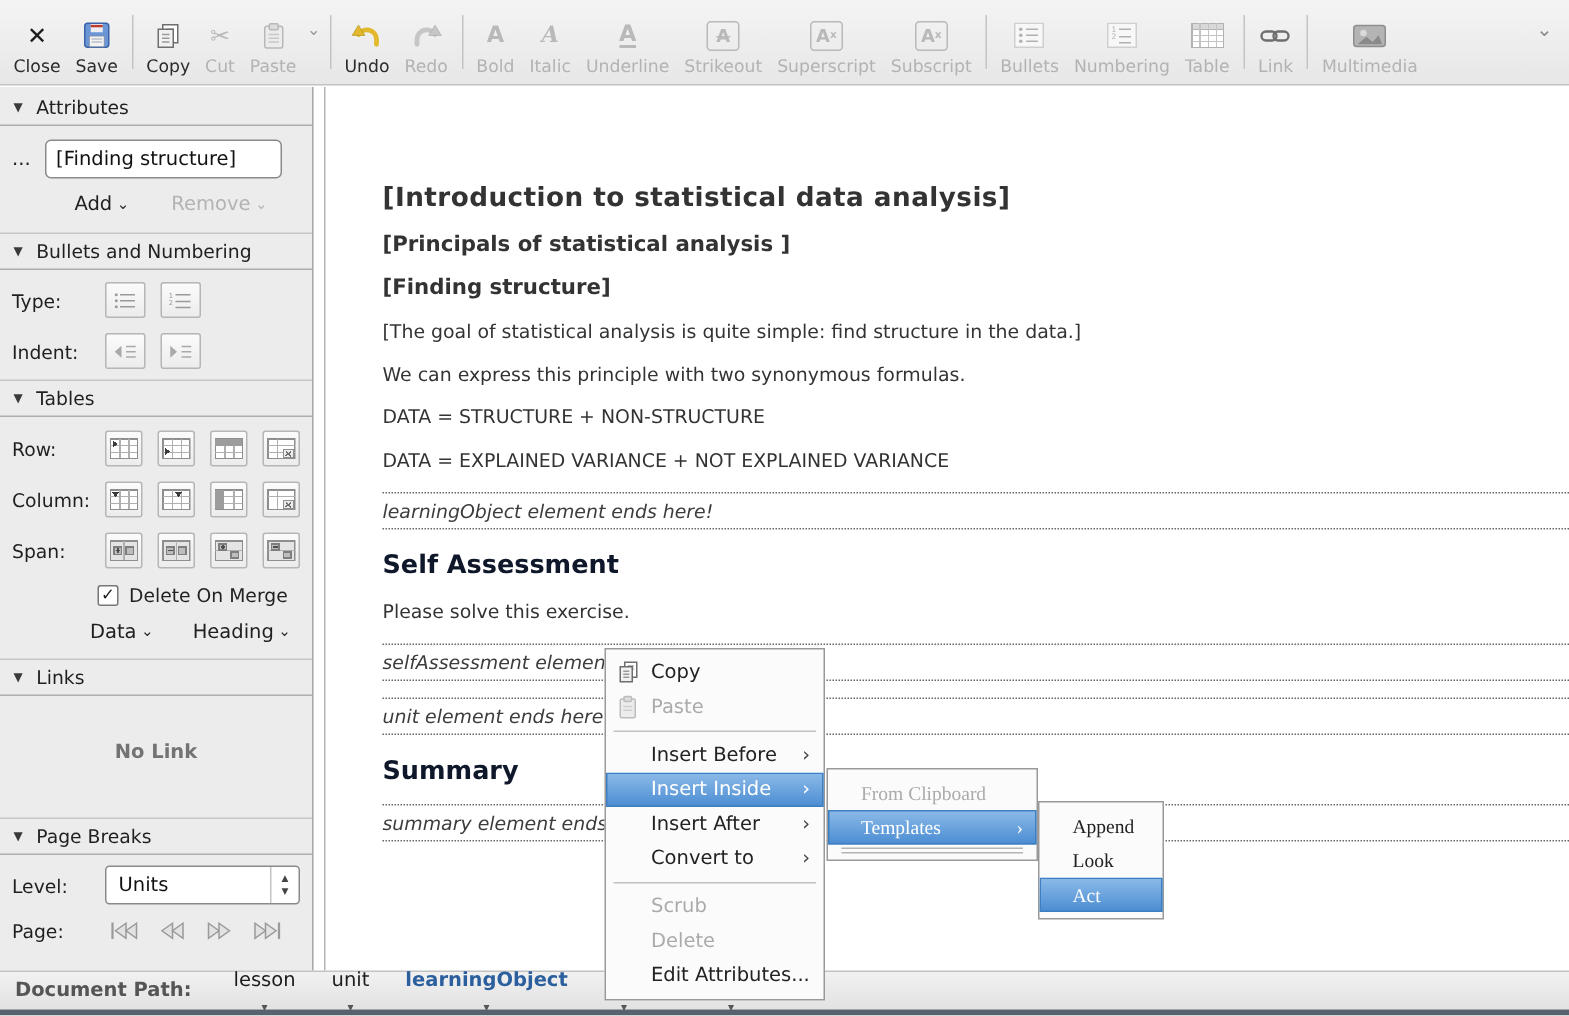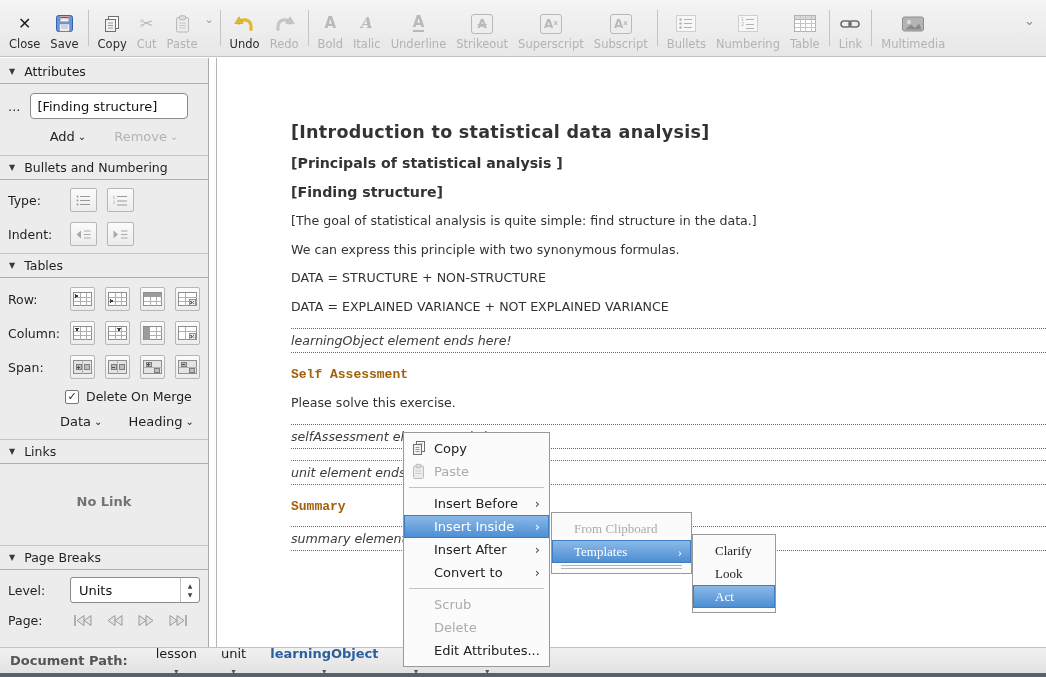--- a/index.html
+++ b/index.html
@@ -58,25 +58,25 @@
   .ddrow { padding-left:60px; gap:26px; }
   .nolink { color:#737373; font-weight:bold; text-align:center; padding:30px 0 34px; font-size:13px; }
   .selbox { width:146px; height:26px; border:1px solid #8a8a8a; border-radius:3px; background:#fff;
     display:flex; align-items:stretch; }
   .selbox .val { flex:1; display:flex; align-items:center; padding:0 8px; font-size:13px; color:#111; }
   .selbox .spin { width:19px; border-left:1px solid #c4c4c4; display:flex; flex-direction:column;
     align-items:center; justify-content:center; font-size:6px; color:#444; gap:2px; }
   .navrow { gap:13px; padding-left:8px; }
 
   
-  .docarea { position:absolute; top:58px; left:218px; right:0; bottom:30px; background:#fff; overflow:hidden;margin-left:36px; }
+  .docarea { position:absolute; top:58px; left:218px; right:0; bottom:30px; background:#fff; overflow:hidden; }
   .doc-content { padding:64px 0 0 37px; color:#2e2e2e; }
   .doc-h1 { font-size:17.5px; font-weight:bold; color:#333; letter-spacing:.3px; margin-bottom:13px; }
   .doc-h2, .doc-h3 { font-size:14.2px; font-weight:bold; color:#333; margin-bottom:13px; }
-  .doc-h4 { font-size:13px; font-weight:bold; color:#a16207; margin:14px 0 12px;font-family:Liberation Mono, monospace; }
+  .doc-h4 { font-size:17px; font-weight:bold; color:#0f172a; margin:14px 0 12px; }
   .doc-p { font-size:12.6px; color:#333; margin:13px 0; line-height:1.25; }
   .doc-marker { font-style:italic; font-size:12.6px; color:#3c3c3c;
     border-top:1px dotted #666; border-bottom:1px dotted #666; padding:4px 0; margin:11px 0; }
 
   
   .menu { position:absolute; background:#fbfbfb; border:1px solid #999; padding:4px 0;
     z-index:50; font-size:13px; color:#222; }
   .mi { height:23px; display:flex; align-items:center; padding:0 9px 0 30px; position:relative; white-space:nowrap; }
   .menu.plain .mi { padding-left:22px;font-family:Liberation Serif, serif; }
   .mi .mi-ic { position:absolute; left:7px; top:3px; }
@@ -662,21 +662,21 @@
   <div class="mi hl">
     <span>Templates</span>
     <span class="arr">›</span>
   </div>
   <div class="msep2"></div>
   <div class="msep2"></div>
 </div>
 
 <div class="menu plain" style="left:692px; top:534px; width:84px;">
   <div class="mi">
-    <span>Clarify</span>
+    <span>Append</span>
   </div>
   <div class="mi">
     <span>Look</span>
   </div>
   <div class="mi hl">
     <span>Act</span>
   </div>
 </div>
 
 <div class="statusbar">

